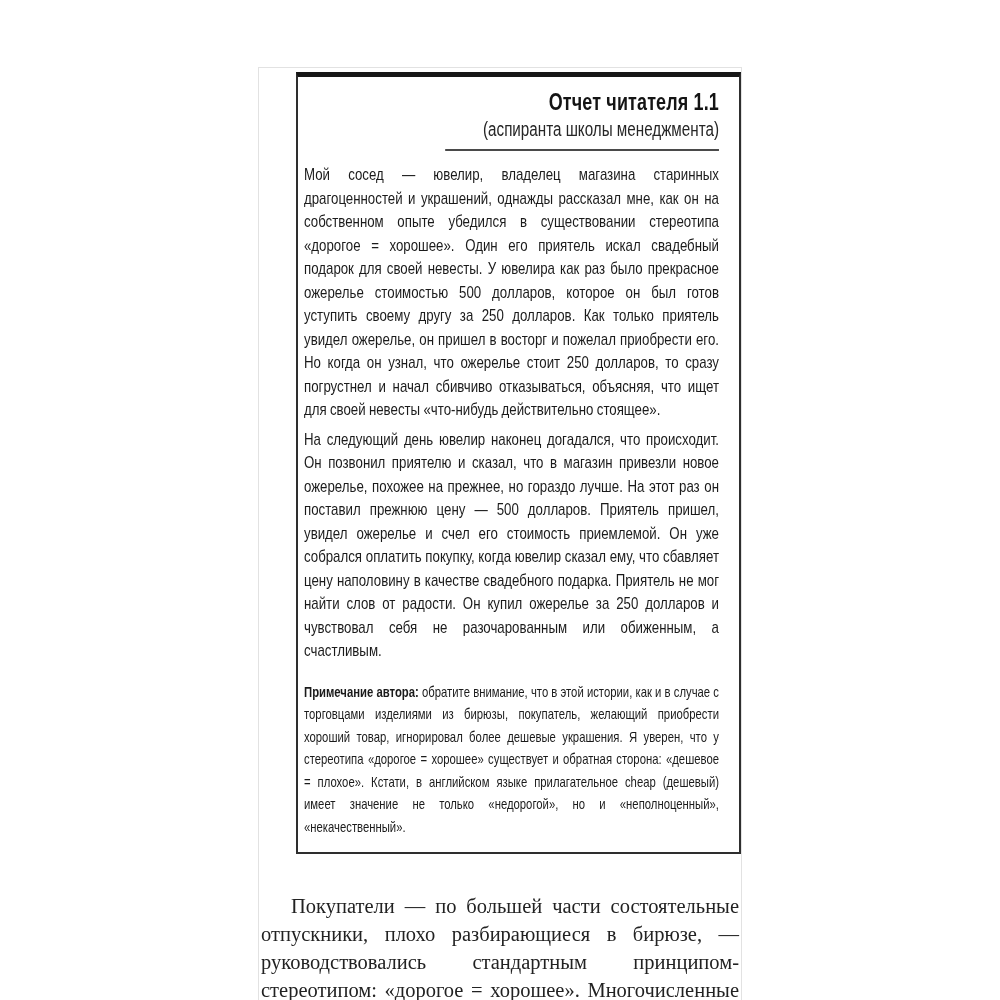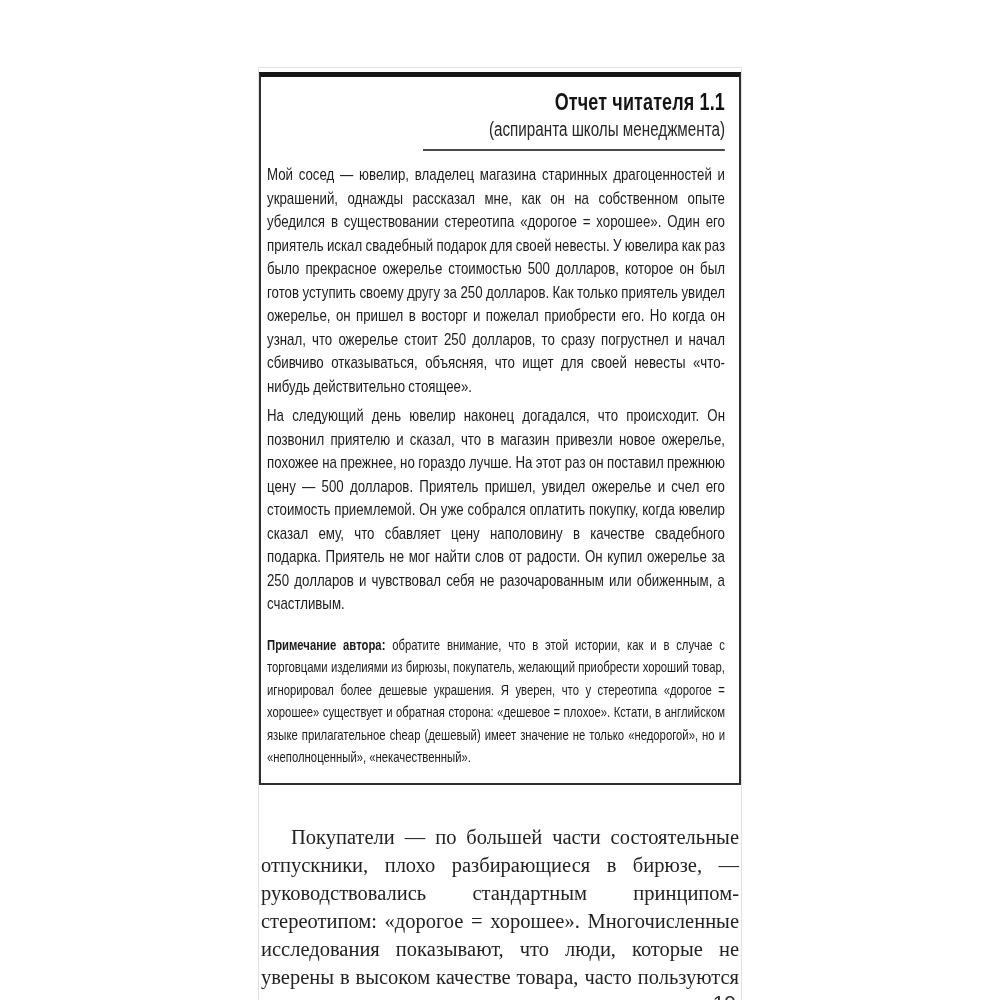--- a/index.html
+++ b/index.html
@@ -25,22 +25,23 @@
     outline: 1px solid #e2e2e2;
     box-sizing: border-box;
   }
   
   .report-box {
     margin-top: 4px;
     border-top: 5px solid #161616;
     border-right: 2px solid #2e2e2e;
     border-bottom: 2px solid #2e2e2e;
     border-left: 2px solid #2e2e2e;
-    padding: 8px 14px 14px 6px;
+    padding: 8px 20px 14px 6px;
     overflow: hidden;
+    margin-left: 37px;
   }
   
   .condense {
     width: 128.2%;
     transform: scaleX(0.78);
     transform-origin: 0 0;
   }
   .report-header {
     text-align: right;
     color: #141414;

